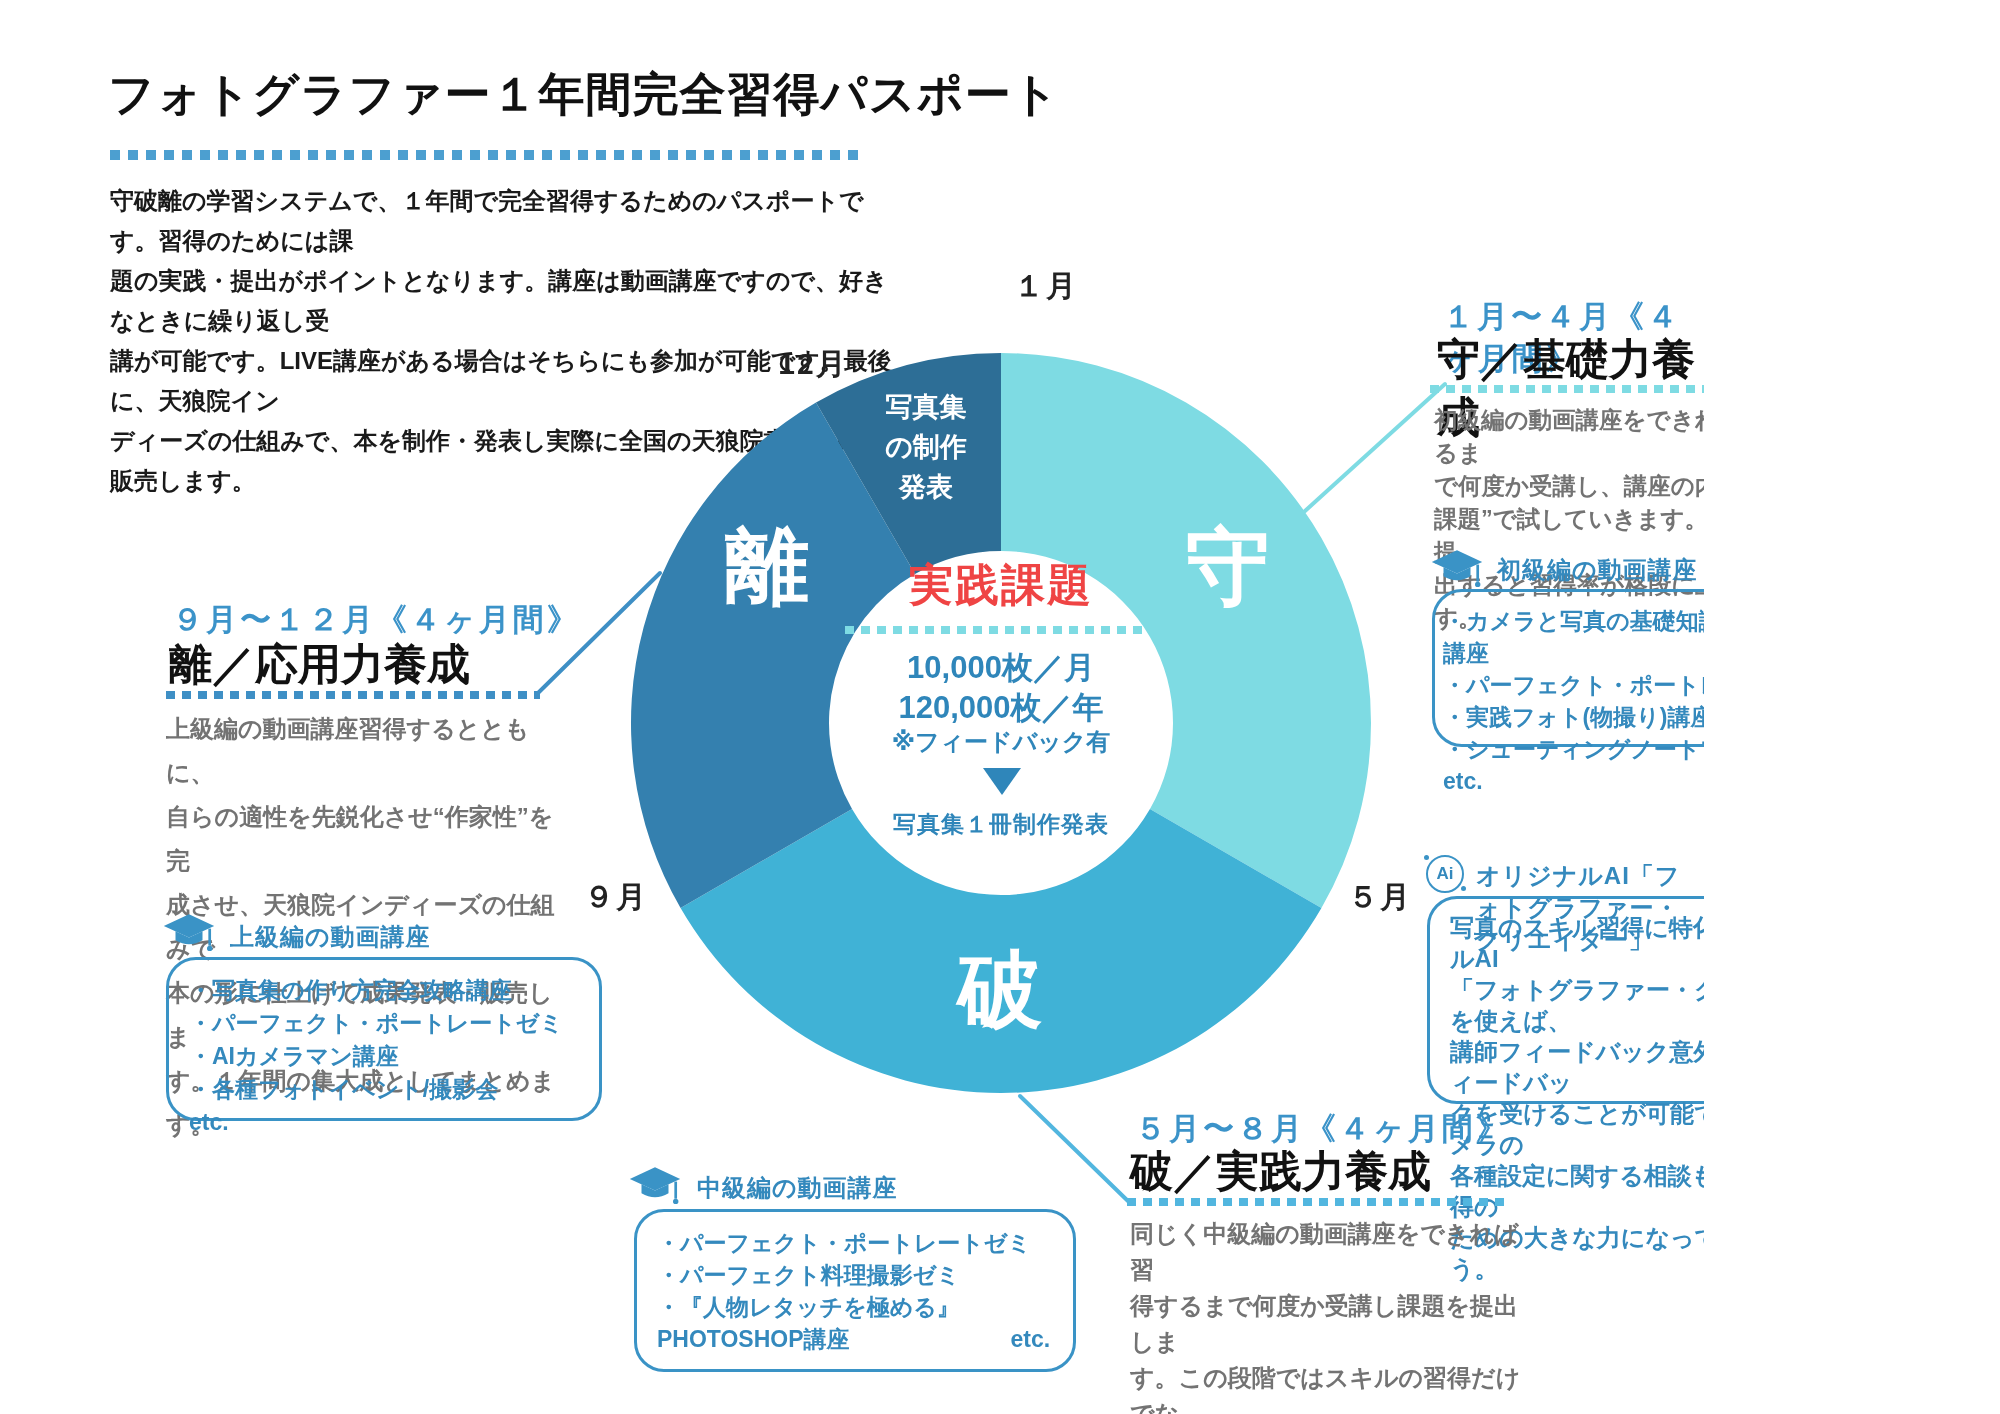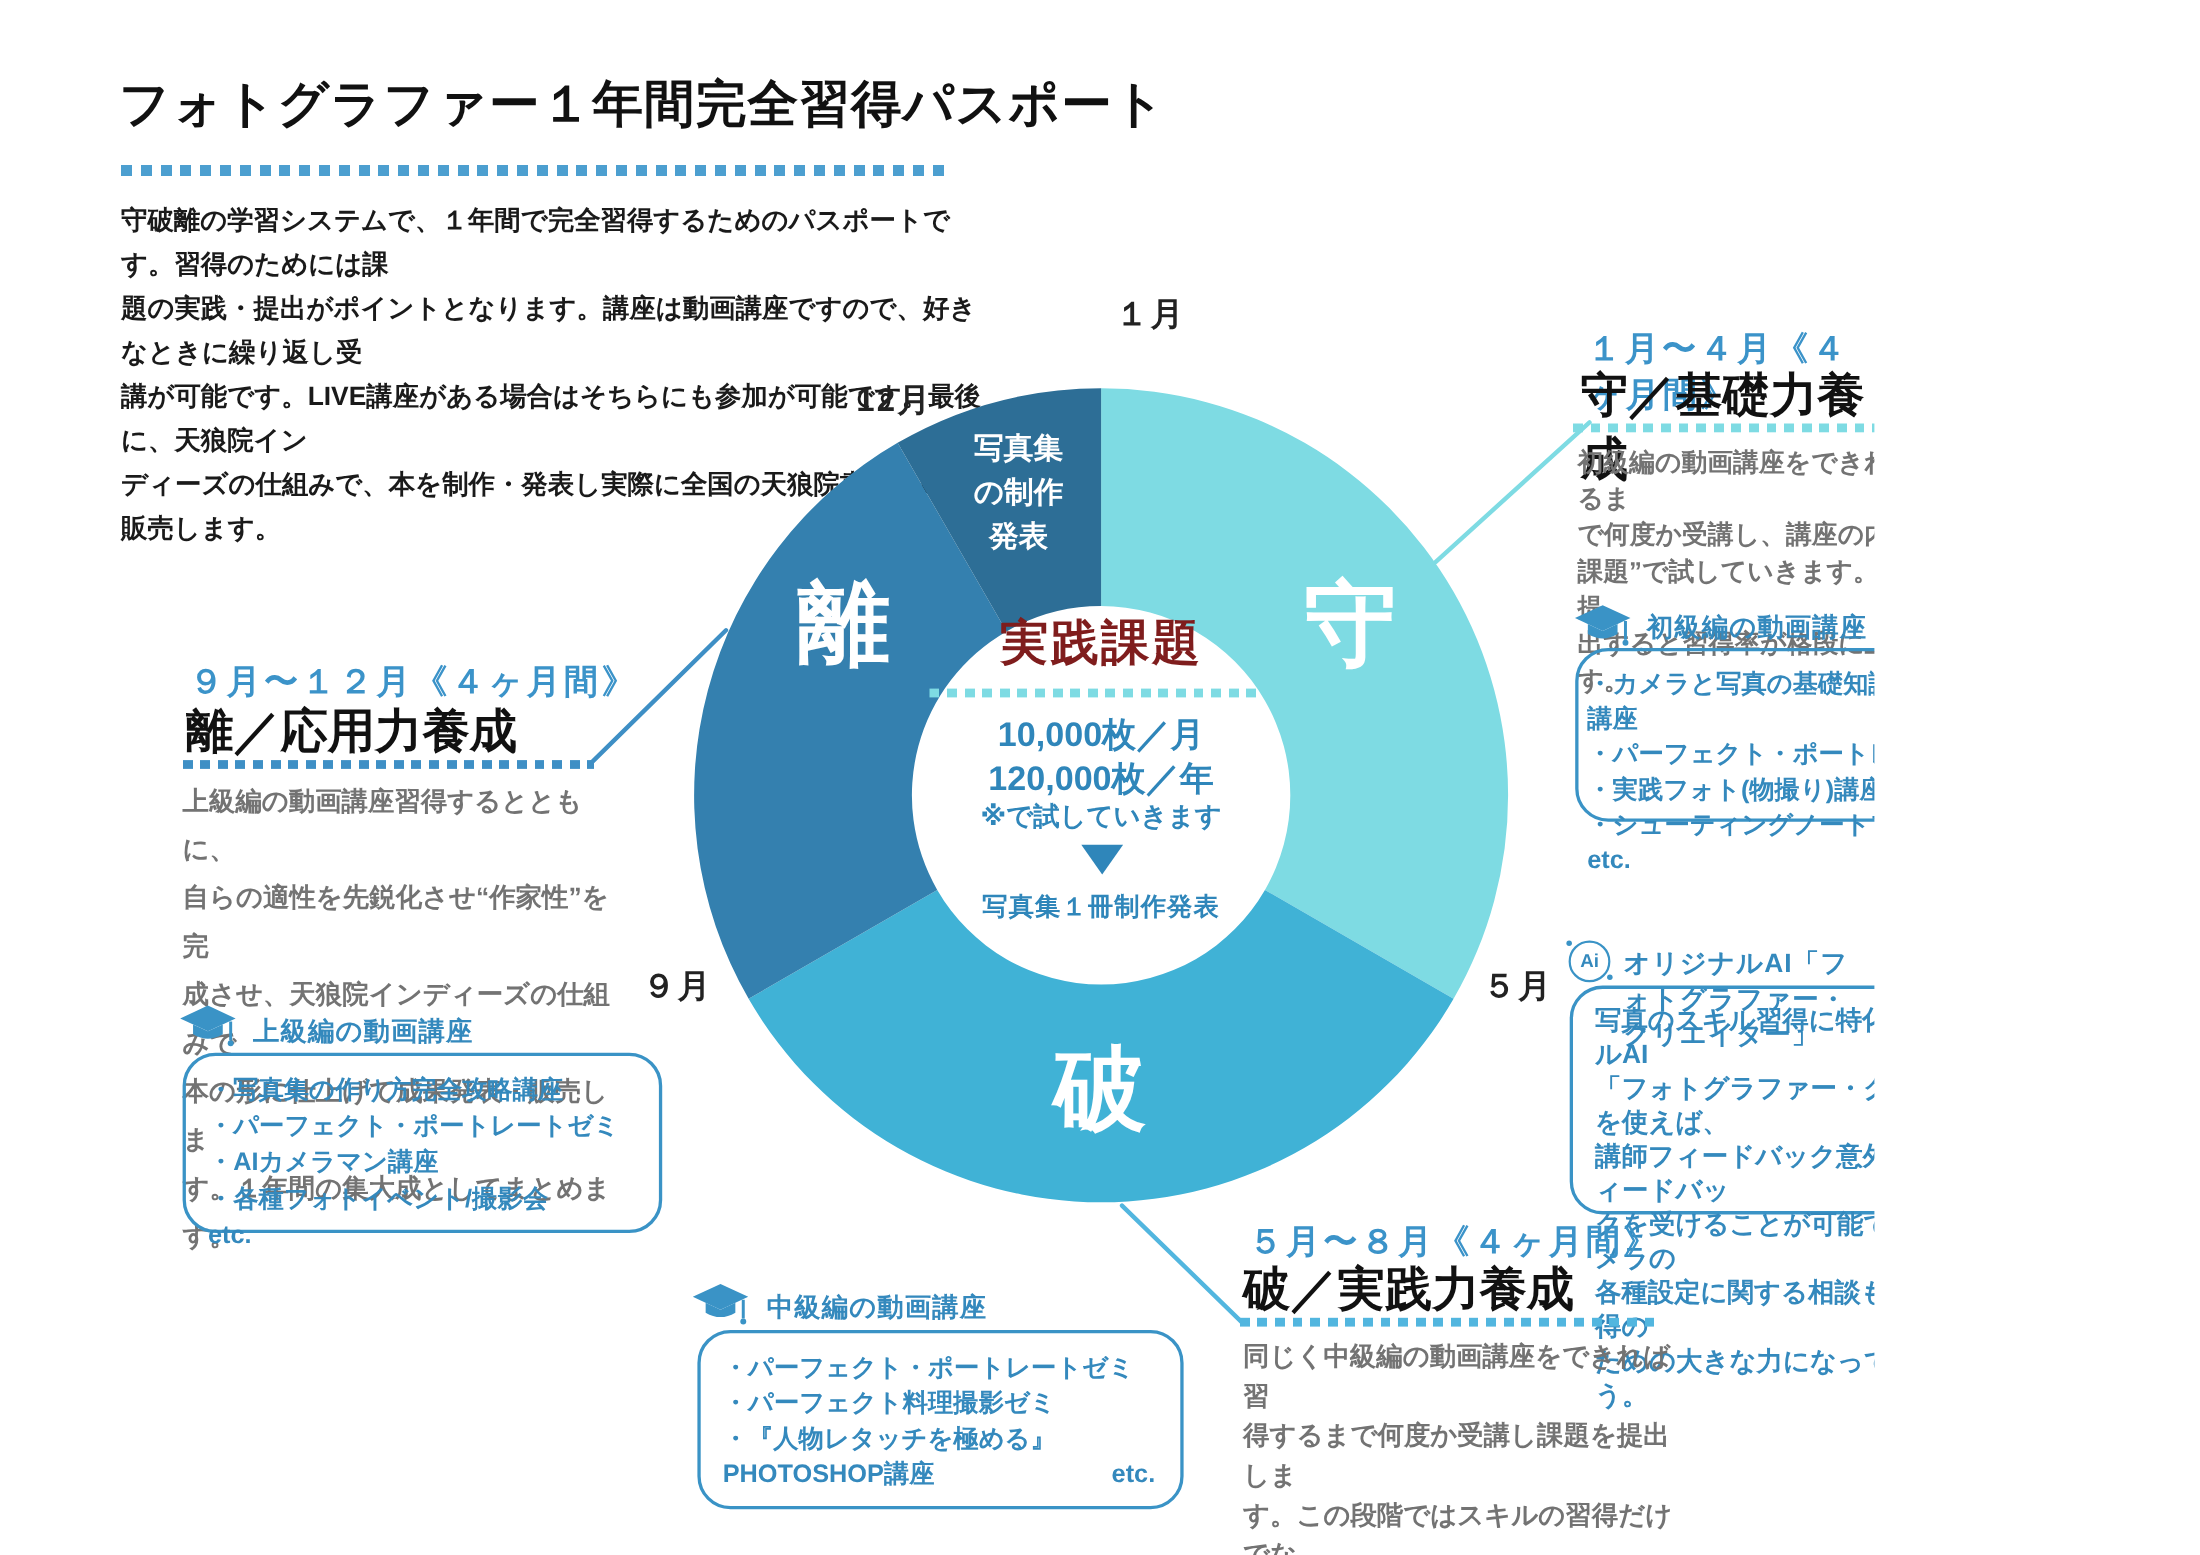--- a/index.html
+++ b/index.html
@@ -18,21 +18,21 @@
   .intro { left:110px; top:181px; width:790px; font-size:24px; line-height:40px;
     font-weight:700; color:#1a1a1a; }
 
   
   #donut-svg { left:601px; top:323px; }
   .ring-kanji { font-size:84px; font-weight:800; color:#ffffff; line-height:1; }
   .wedge-label { font-size:27px; font-weight:800; color:#ffffff; line-height:40px; text-align:center; }
   .month { font-size:30px; font-weight:600; color:#222; letter-spacing:2px; }
 
   
-  .c-title { left:1001px; top:585px; font-size:44px; font-weight:800; color:#7f1d1d; letter-spacing:2px; }
+  .c-title { left:1001px; top:585px; font-size:44px; font-weight:800; color:#ef4444; letter-spacing:2px; }
   .c-dots  { left:845px; top:626px; width:314px; height:8px;
     background:repeating-linear-gradient(90deg,#7EDBE3 0 9px,transparent 9px 16px); }
   .c-l1 { left:1001px; top:668px; font-size:31px; font-weight:800; color:#2F86BA; }
   .c-l2 { left:1001px; top:708px; font-size:31px; font-weight:800; color:#2F86BA; }
   .c-note { left:1001px; top:742px; font-size:24px; font-weight:800; color:#2F86BA; }
   .c-tri { left:983px; top:768px; width:0; height:0;
     border-left:19px solid transparent; border-right:19px solid transparent;
     border-top:27px solid #2F86BA; }
   .c-result { left:1001px; top:824px; font-size:23px; font-weight:800; color:#2F86BA; letter-spacing:1px; }
 
@@ -113,21 +113,21 @@
 
   <span class="abs center-xy month" style="left:1046px; top:286px;">１月</span>
   <span class="abs center-xy month" style="left:1380px; top:897px;">５月</span>
   <span class="abs center-xy month" style="left:616px; top:897px;">９月</span>
   <span class="abs center-xy month" style="left:813px; top:364px;">12月</span>
 
   <div class="abs center-xy c-title">実践課題</div>
   <div class="abs c-dots"></div>
   <div class="abs center-xy c-l1">10,000枚／月</div>
   <div class="abs center-xy c-l2">120,000枚／年</div>
-  <div class="abs center-xy c-note">※で試していきます</div>
+  <div class="abs center-xy c-note">※フィードバック有</div>
   <div class="abs c-tri"></div>
   <div class="abs center-xy c-result">写真集１冊制作発表</div>
 
   <div class="abs period shu-period">１月〜４月《４ヶ月間》</div>
   <div class="abs sec-head shu-head">守／基礎力養成</div>
   <div class="abs dots u-shu shu-dots"></div>
   <div class="abs sec-body pre shu-body">初級編の動画講座をできれば習得するま
 で何度か受講し、講座の内容を“実習
 課題”で試していきます。毎週課題を提
 出すると習得率が格段に上昇します。</div>

